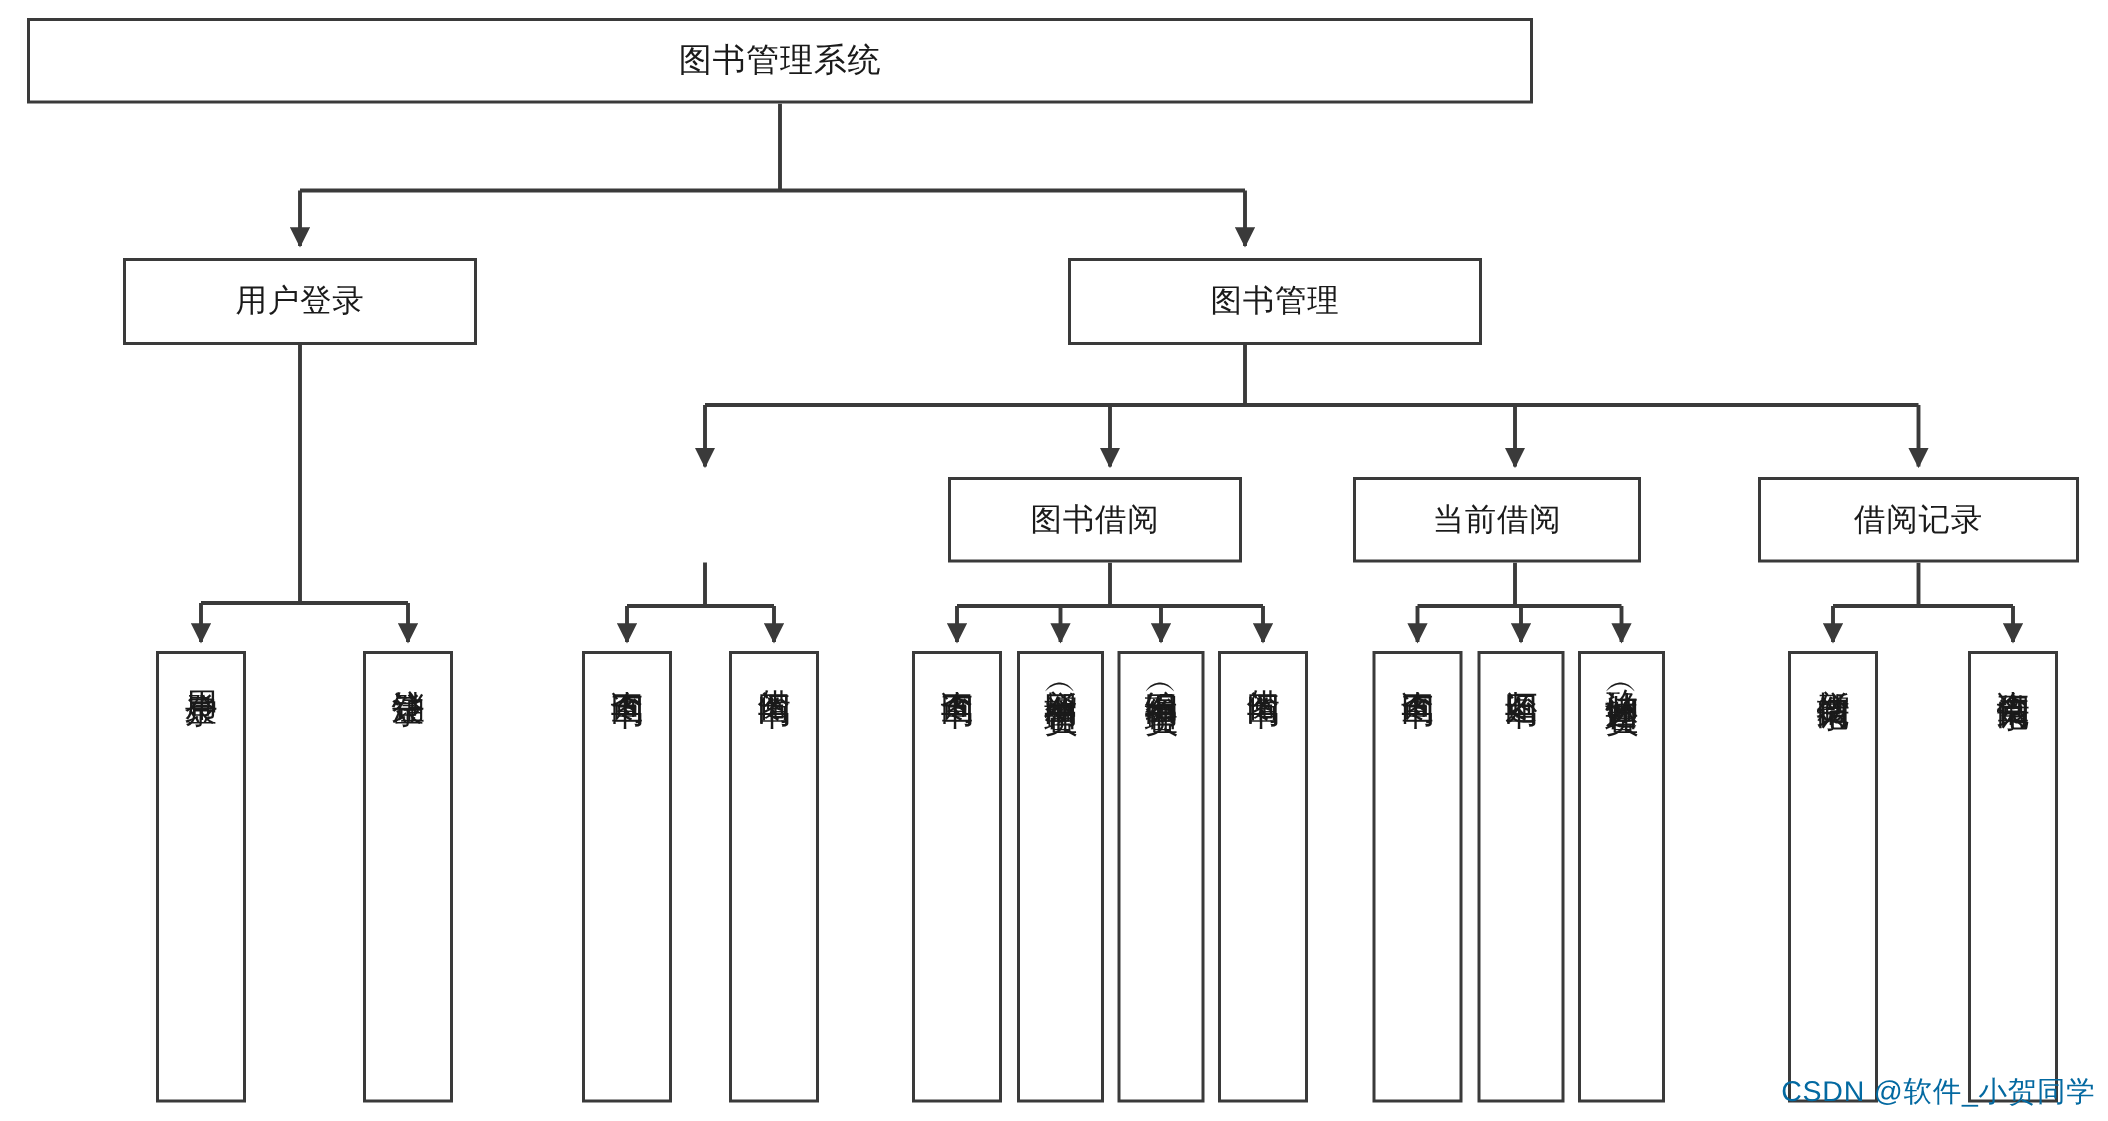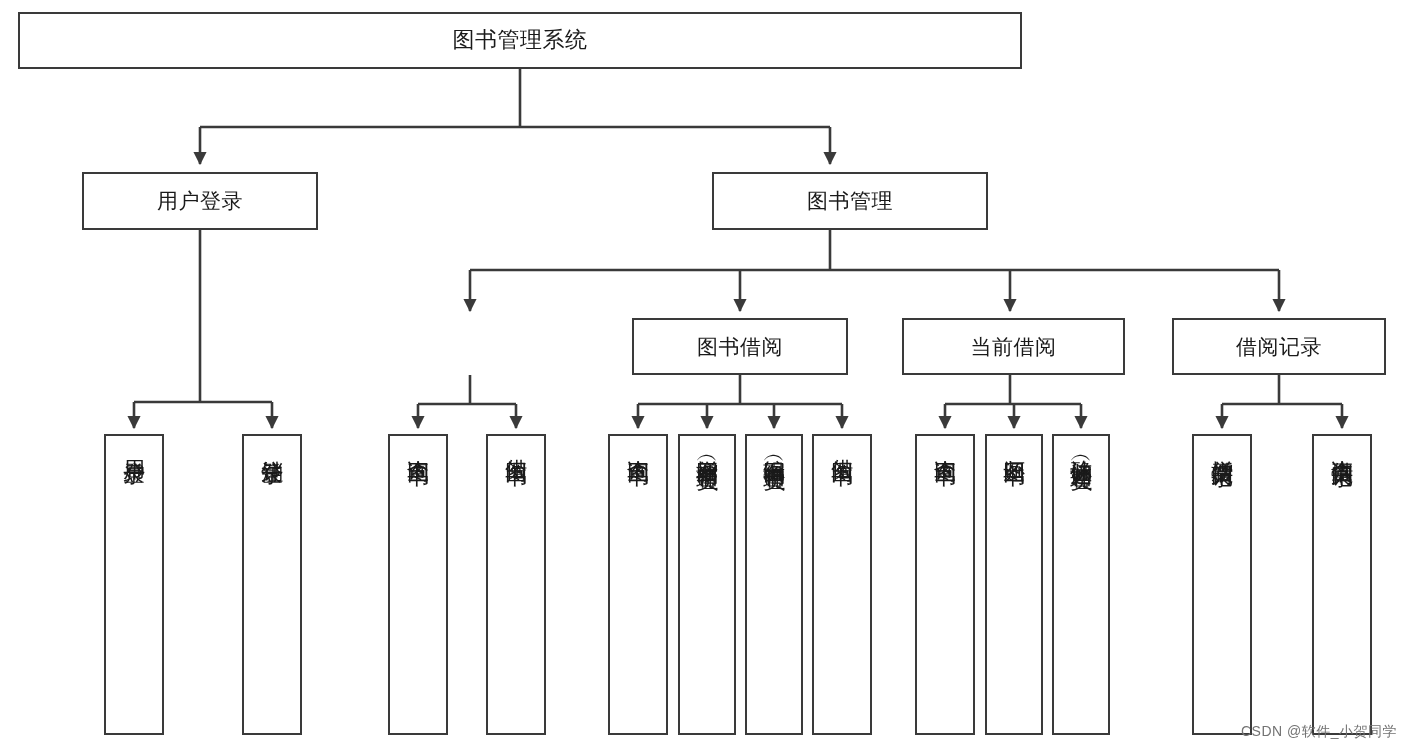--- a/index.html
+++ b/index.html
@@ -61,22 +61,22 @@
     text-orientation: upright;
     font-size: 22px;
     line-height: 1.02;
     letter-spacing: 1.5px;
     white-space: nowrap;
   }
   #watermark {
     position: absolute;
     right: 8px;
     bottom: 6px;
-    font-size: 14px;
-    color: #737373;
+    font-size: 19px;
+    color: #0369a1;
     letter-spacing: 0.5px;
     white-space: nowrap;
     font-family: "Liberation Sans", "DejaVu Sans", sans-serif;
   }
 </style>
 </head>
 <body>
 
 <div id="diagram">
 
@@ -134,24 +134,24 @@
     <span class="label">图书管理系统</span>
   </div>
 
   <div class="node h" style="left:82px; top:172px; width:236px; height:58px;">
     <span class="label">用户登录</span>
   </div>
   <div class="node h" style="left:712px; top:172px; width:276px; height:58px;">
     <span class="label">图书管理</span>
   </div>
 
-  <div class="node h" style="left:632px; top:318px; width:216px; height:57px;">
+  <div class="node h" style="left:632px; top:318px; width:196px; height:57px;">
     <span class="label">图书借阅</span>
   </div>
-  <div class="node h" style="left:902px; top:318px; width:223px; height:57px;">
+  <div class="node h" style="left:902px; top:318px; width:192px; height:57px;">
     <span class="label">当前借阅</span>
   </div>
   <div class="node h" style="left:1172px; top:318px; width:214px; height:57px;">
     <span class="label">借阅记录</span>
   </div>
 
   <div class="node v" style="left:104px; top:434px; width:60px; height:301px;">
     <span class="label">用户登录</span>
   </div>
   <div class="node v" style="left:242px; top:434px; width:60px; height:301px;">

